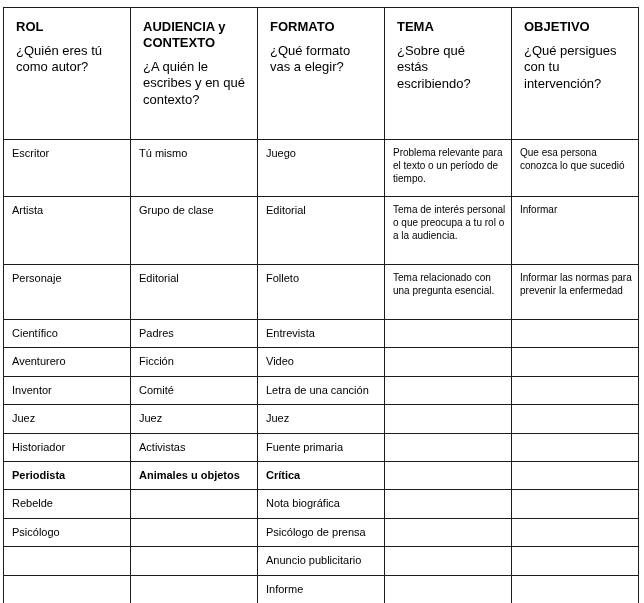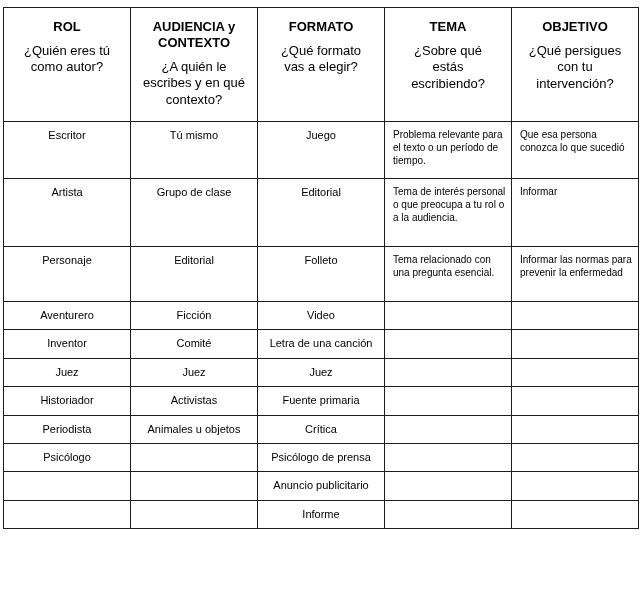--- a/index.html
+++ b/index.html
@@ -24,39 +24,38 @@
   table.raft col { width: 20%; }
   table.raft th,
   table.raft td {
     border: 1.5px solid #1c1c1c;
     vertical-align: top;
     background: #ffffff;
     overflow: hidden;
   }
   table.raft th {
     height: 96px;
-    padding: 11px 12px 6px 12px;
-    text-align: center;
+    padding: 11px 12px 24px 12px;
+    text-align: left;
     font-weight: normal;
   }
   .col-title {
     font-size: 13px;
     font-weight: bold;
     line-height: 1.22;
   }
   .col-subtitle {
     font-size: 13px;
     line-height: 1.28;
     margin-top: 8px;
   }
   td.cell-main {
     font-size: 11px;
     line-height: 1.25;
     padding: 7px 8px 4px 8px;
-    text-align: center;
   }
   td.cell-small {
     font-size: 10px;
     line-height: 1.3;
     padding: 6px 4px 4px 8px;
   }
 </style>
 </head>
 <body>
 
@@ -108,20 +107,27 @@
         <td class="cell-small">Informar</td>
       </tr>
       <tr style="height: 55px;">
         <td class="cell-main">Personaje</td>
         <td class="cell-main">Editorial</td>
         <td class="cell-main">Folleto</td>
         <td class="cell-small">Tema relacionado con una pregunta esencial.</td>
         <td class="cell-small">Informar las normas para prevenir la enfermedad</td>
       </tr>
       <tr style="height: 28.4px;">
+        <td class="cell-main">Científico</td>
+        <td class="cell-main">Padres</td>
+        <td class="cell-main">Entrevista</td>
+        <td class="cell-small"></td>
+        <td class="cell-small"></td>
+      </tr>
+      <tr style="height: 28.4px;">
         <td class="cell-main">Aventurero</td>
         <td class="cell-main">Ficción</td>
         <td class="cell-main">Video</td>
         <td class="cell-small"></td>
         <td class="cell-small"></td>
       </tr>
       <tr style="height: 28.4px;">
         <td class="cell-main">Inventor</td>
         <td class="cell-main">Comité</td>
         <td class="cell-main">Letra de una canción</td>
@@ -135,24 +141,31 @@
         <td class="cell-small"></td>
         <td class="cell-small"></td>
       </tr>
       <tr style="height: 28.4px;">
         <td class="cell-main">Historiador</td>
         <td class="cell-main">Activistas</td>
         <td class="cell-main">Fuente primaria</td>
         <td class="cell-small"></td>
         <td class="cell-small"></td>
       </tr>
-      <tr style="height: 28.4px;">
+      <tr style="height: 28.4px; font-weight: bold;">
         <td class="cell-main">Periodista</td>
         <td class="cell-main">Animales u objetos</td>
         <td class="cell-main">Crítica</td>
+        <td class="cell-small"></td>
+        <td class="cell-small"></td>
+      </tr>
+      <tr style="height: 28.4px;">
+        <td class="cell-main">Rebelde</td>
+        <td class="cell-main"></td>
+        <td class="cell-main">Nota biográfica</td>
         <td class="cell-small"></td>
         <td class="cell-small"></td>
       </tr>
       <tr style="height: 28.4px;">
         <td class="cell-main">Psicólogo</td>
         <td class="cell-main"></td>
         <td class="cell-main">Psicólogo de prensa</td>
         <td class="cell-small"></td>
         <td class="cell-small"></td>
       </tr>

